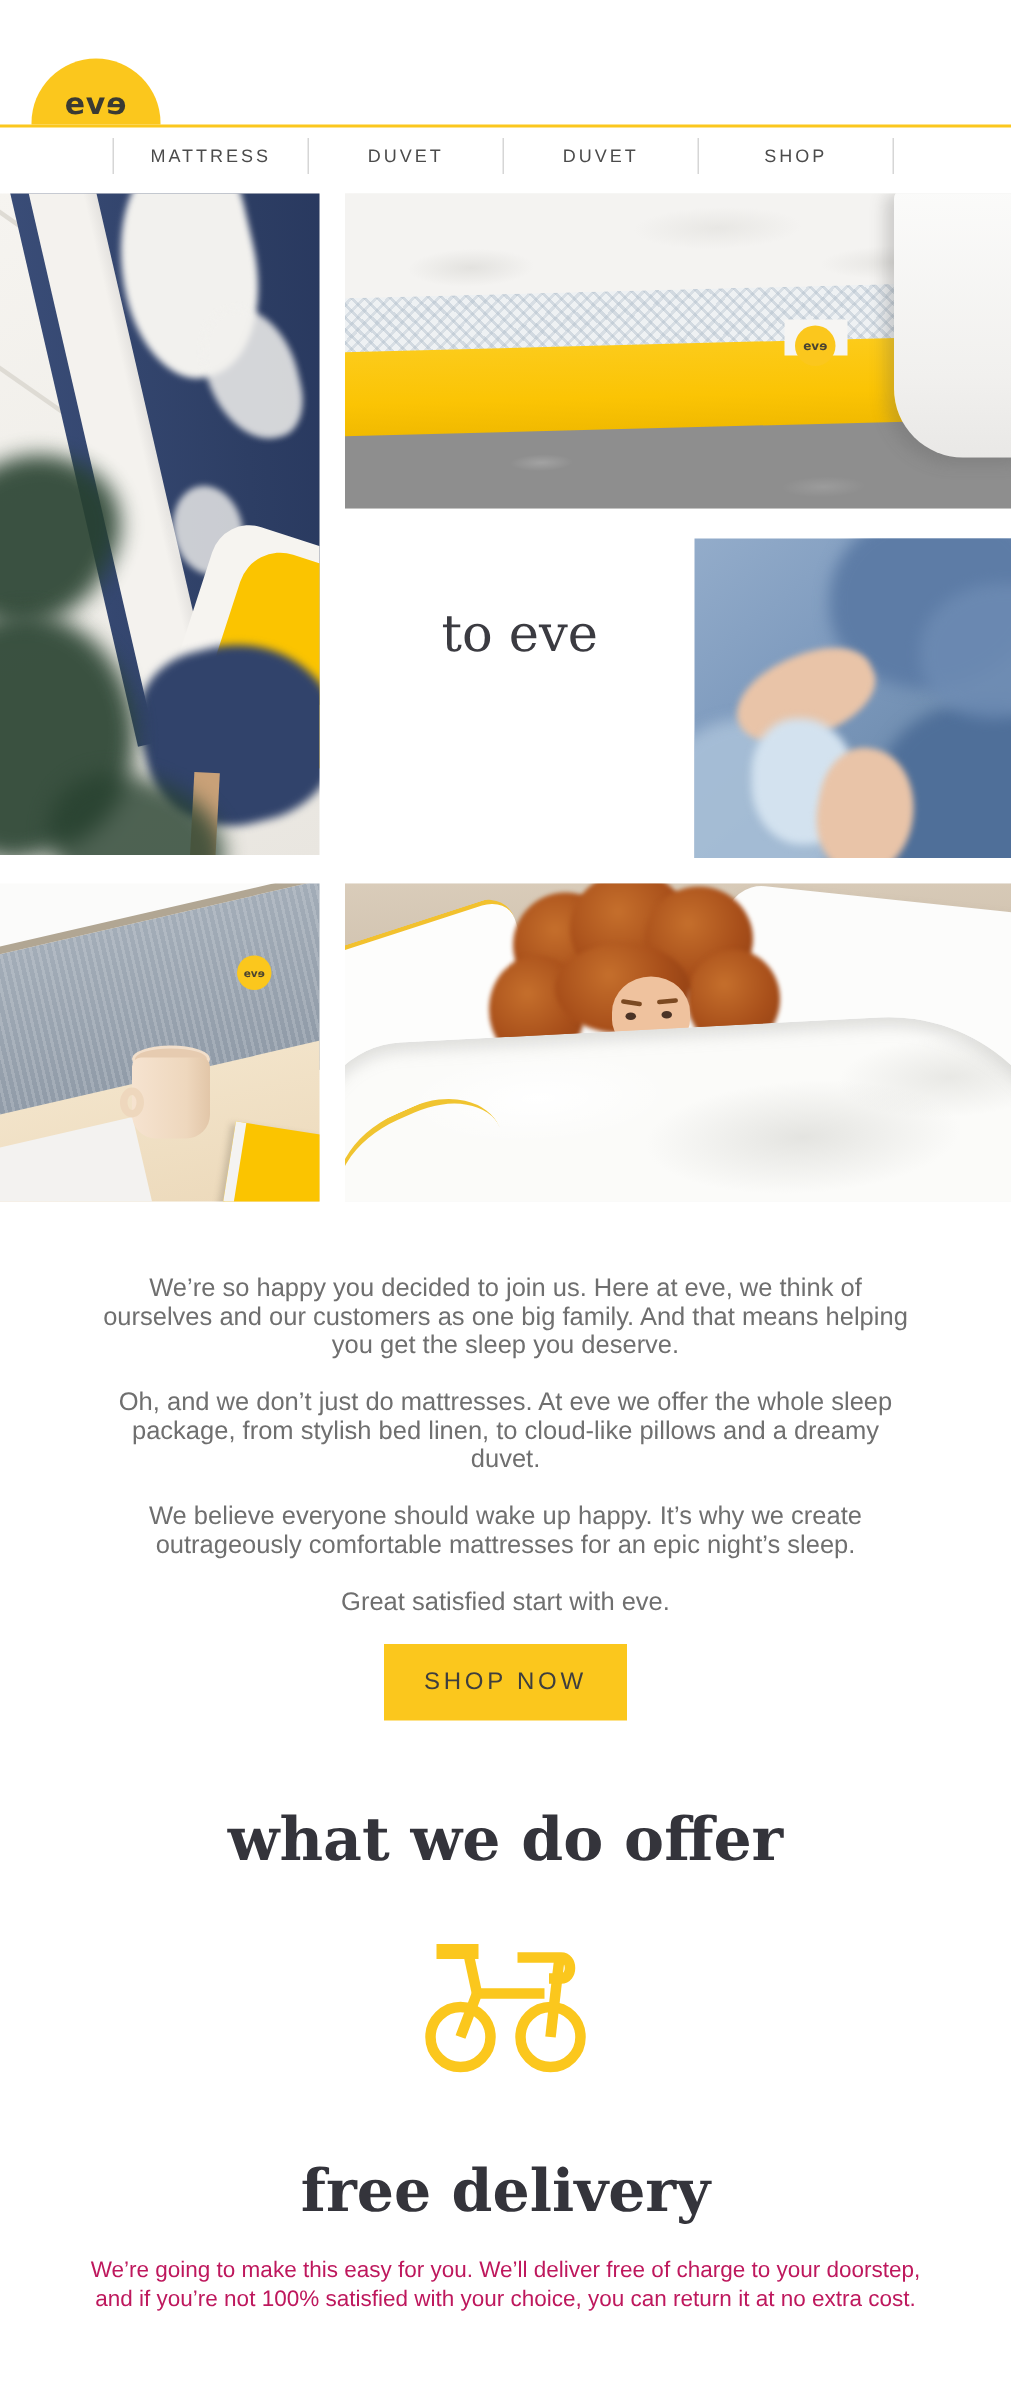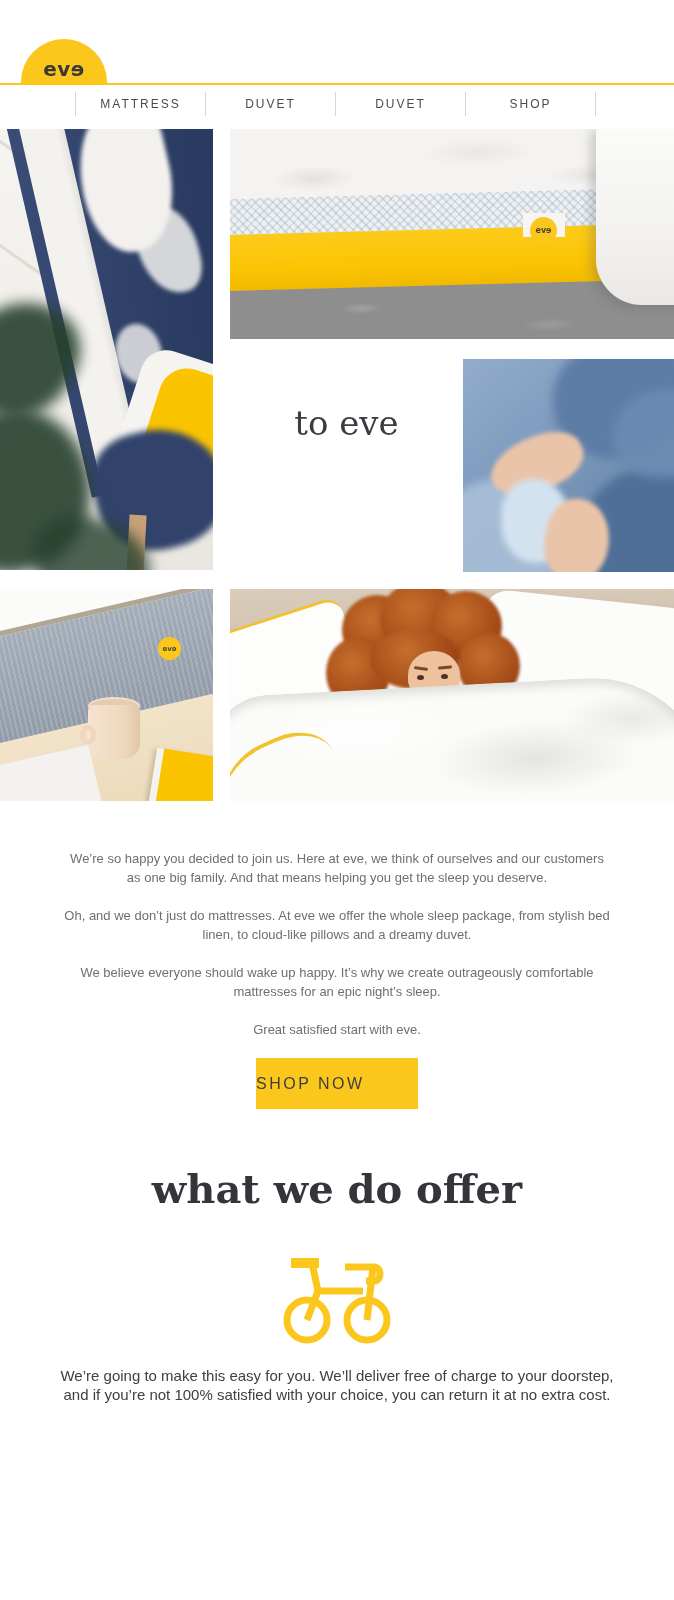--- a/index.html
+++ b/index.html
@@ -155,46 +155,46 @@
   .welcome {
     position:absolute; left:230px; top:272px; width:233px;
     font-family: "DejaVu Serif", serif;
     font-size: 34px; line-height: 44px; color: #3B3B41; text-align: center;
   }
 
   
   .intro { padding-top: 48px; }
   .intro p {
     width: 548px; margin: 0 auto 19px auto;
-    font-size: 13px; line-height: 19px; color: #6F6F6F; text-align: center;
+    font-size: 17px; line-height: 19px; color: #6F6F6F; text-align: center;
   }
   
   .cta {
     display:block; width: 162px; height: 51px; margin: 4px auto 0 auto;
     background: #FBC71D; border: none; cursor: pointer;
     font-family: "Liberation Sans", sans-serif;
     font-size: 16px; letter-spacing: 2.5px; color: #3E3E3E;
-    line-height: 51px; text-align:left;
+    line-height: 51px; text-align:center;
   }
 
   
   .section-title {
     margin-top: 56px;
     font-family: "DejaVu Serif", serif; font-weight: bold;
     font-size: 40px; line-height: 48px; color: #34343B; text-align: center;
   }
   .feature-icon { margin-top: 37px; text-align: center; height: 96px; }
   .feature-title {
     margin-top: 54px;
     font-family: "DejaVu Serif", serif; font-weight: bold;
     font-size: 39px; line-height: 46px; color: #34343B; text-align: center;
   }
   .feature-desc {
     width: 556px; margin: 20px auto 0 auto;
-    font-size: 15px; line-height: 19px; color: #404040; text-align: center;
+    font-size: 15px; line-height: 19px; color: #be185d; text-align: center;
   }
 </style>
 </head>
 <body>
 
 <div class="page">
 
   <div class="header">
     <div class="logo-dome">
       <span class="logo-text">evɘ</span>
@@ -305,15 +305,16 @@
         <circle cx="86" cy="70" r="20"></circle>
         <path d="M26 70 L37 41 L82 41"></path>
         <path d="M92 17 L86 70"></path>
         <path d="M31 13 L37 41"></path>
         <path d="M64 17 L93 17 C101 17 101 31 93 31 L85 31"></path>
       </g>
       <path d="M10 13 L38 13" stroke="#FBC71D" stroke-width="10"></path>
     </svg>
   </div>
 
+  <h2 class="feature-title">free delivery</h2>
   <p class="feature-desc">We’re going to make this easy for you. We’ll deliver free of charge to your doorstep, and if you’re not 100% satisfied with your choice, you can return it at no extra cost.</p>
 
 </div>
 
 </body></html>

